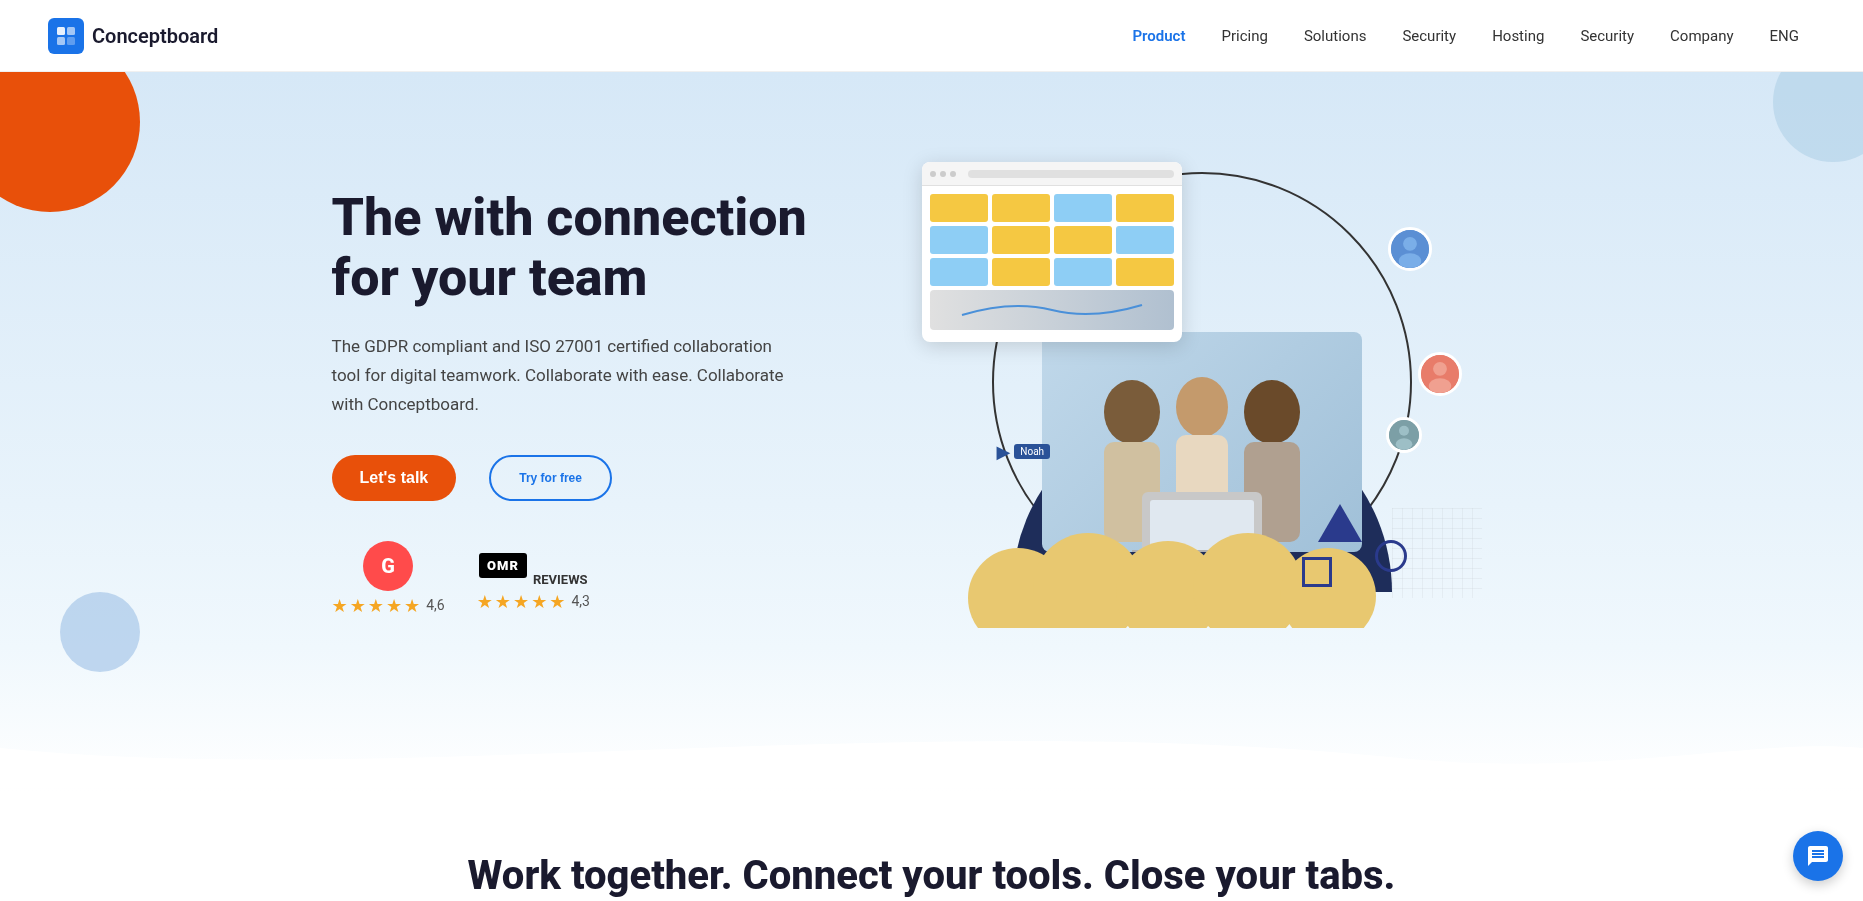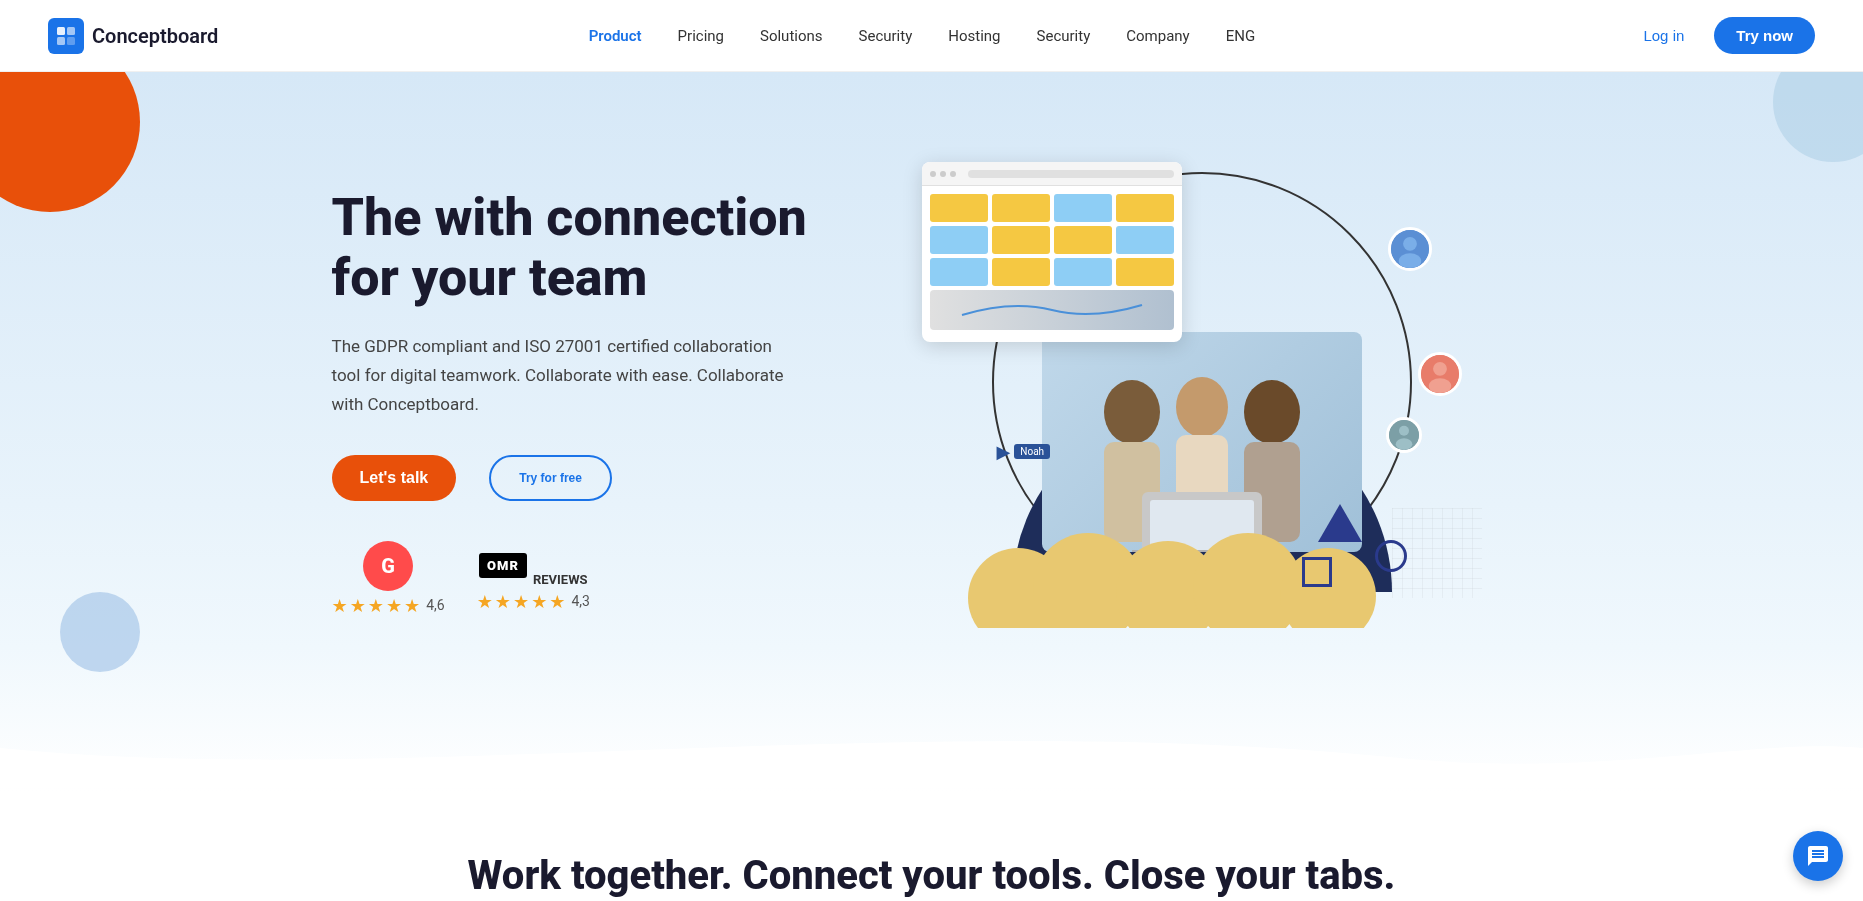--- a/index.html
+++ b/index.html
@@ -463,24 +463,20 @@
     <a class="nav-item active" href="#">Product</a>
     <a class="nav-item" href="#">Pricing</a>
     <a class="nav-item" href="#">Solutions</a>
     <a class="nav-item" href="#">Security</a>
     <a class="nav-item" href="#">Hosting</a>
     <a class="nav-item" href="#">Security</a>
     <a class="nav-item" href="#">Company</a>
     <a class="nav-item" href="#">ENG</a>
   </div>
 
-  <div class="navbar-actions">
-    <button class="btn-login">Log in</button>
-    <button class="btn-trynow">Try now</button>
-  </div>
 </nav>
 
 <section class="hero">
 
   <div class="deco-orange-circle"></div>
   <div class="deco-blue-circle-left"></div>
   <div class="deco-blue-circle-top-right"></div>
 
   <div class="hero-content">
 

